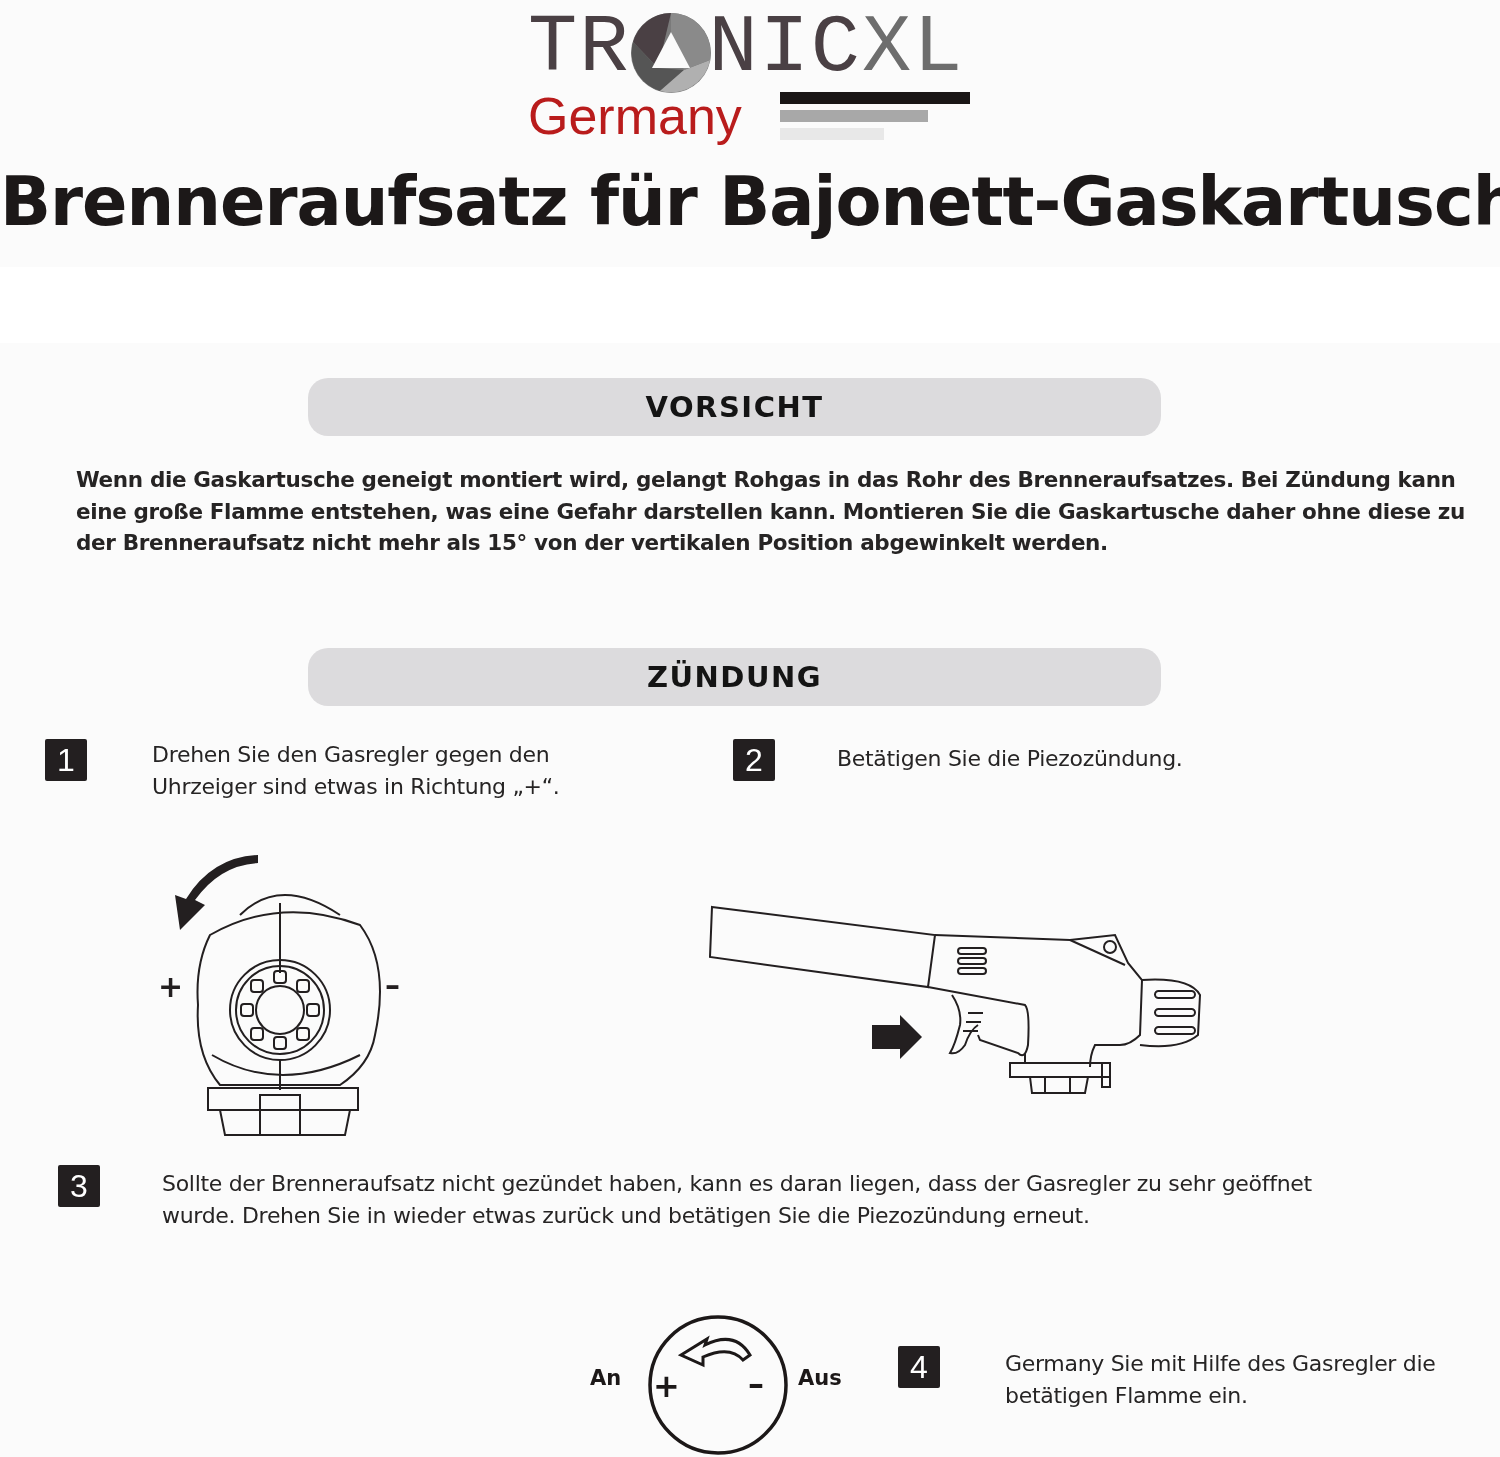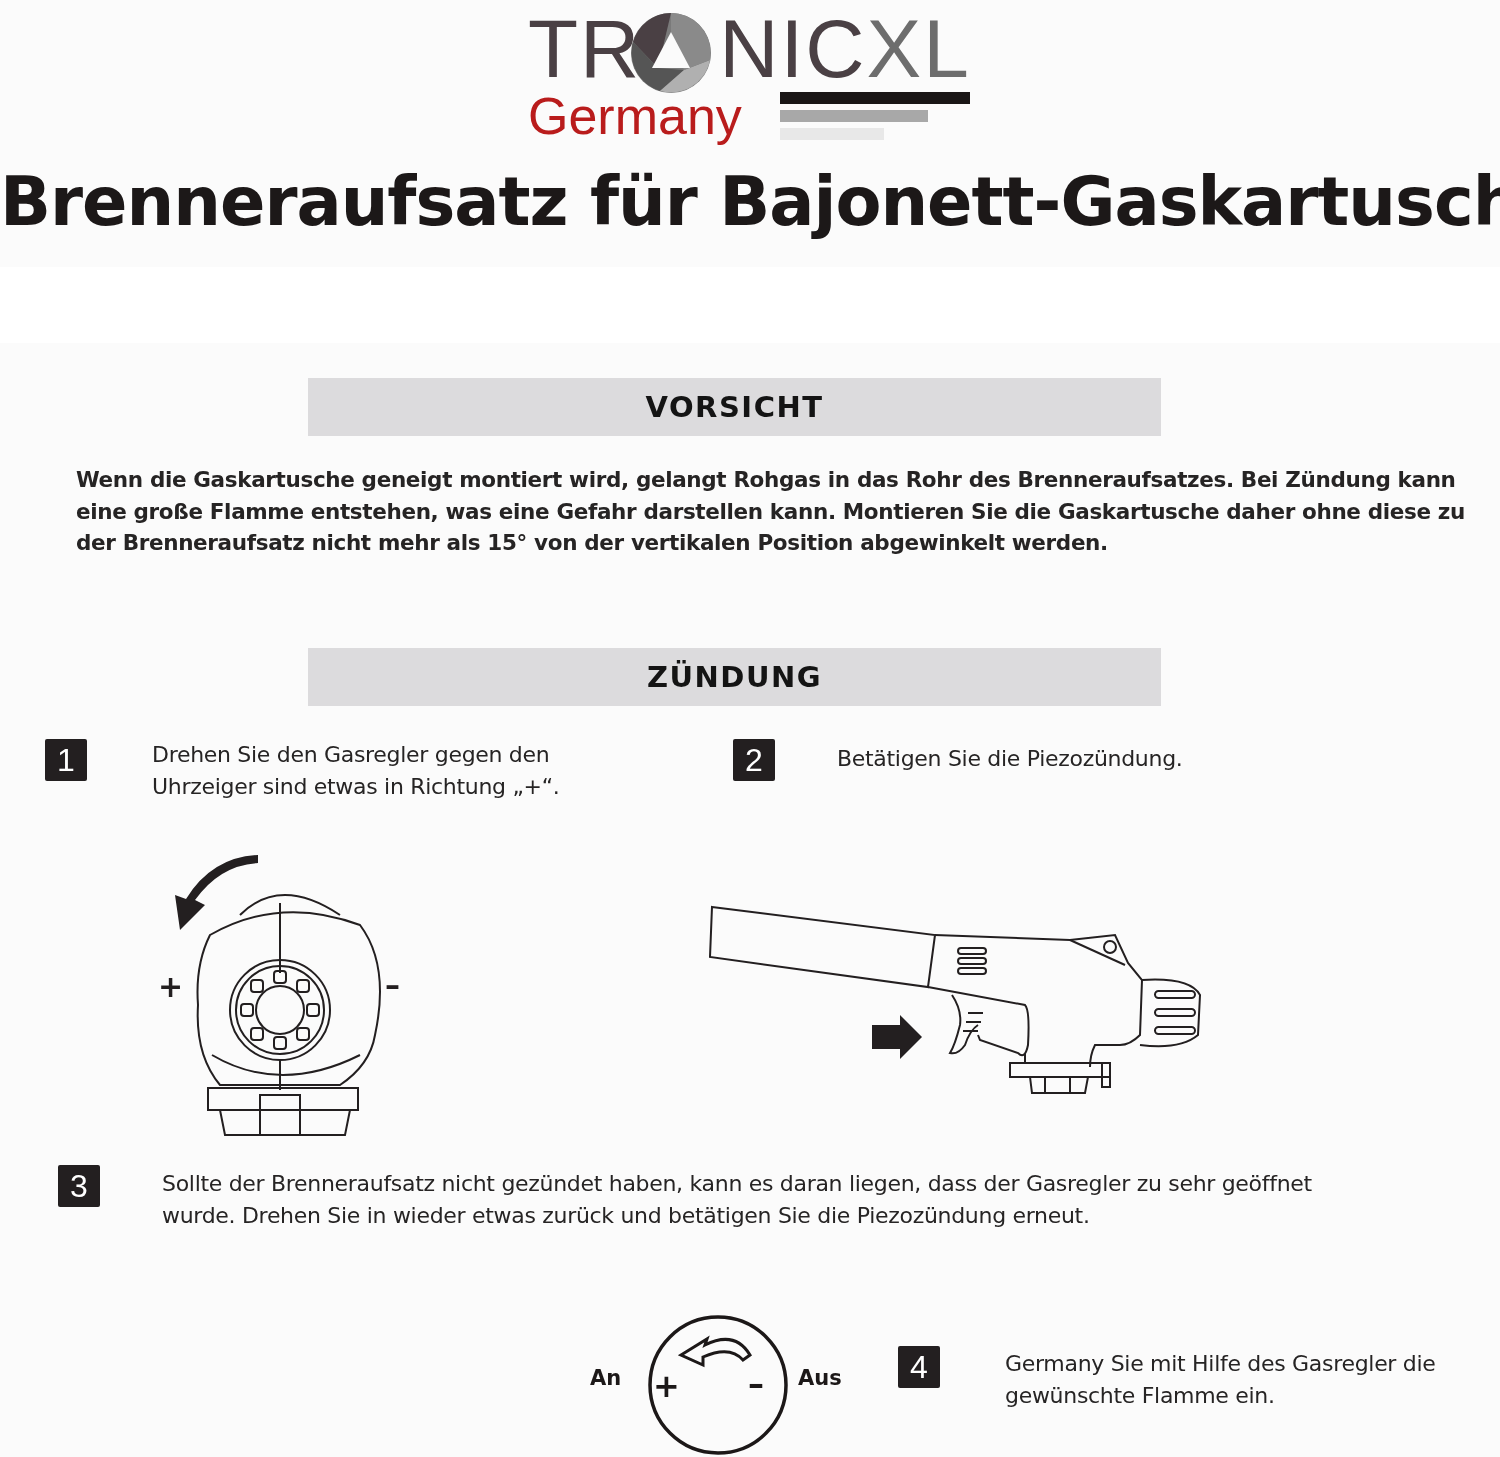--- a/index.html
+++ b/index.html
@@ -9,38 +9,38 @@
       font-family: "DejaVu Sans", sans-serif; color: #231f20;
     }
     .abs { position: absolute; }
     .header-bg { left: 0; top: 0; width: 1500px; height: 267px; background: #fbfbfb; }
     .white-band { left: 0; top: 267px; width: 1500px; height: 76px; background: #ffffff; }
 
     
     .logo { left: 528px; top: 8px; width: 445px; height: 140px; }
     .logo-tronic {
       position: absolute; left: 0; top: 0;
-      font-family: Liberation Sans, sans-serif; font-size: 82px; line-height: 82px;
+      font-family: Liberation Mono, monospace; font-size: 82px; line-height: 82px;
       letter-spacing: 2px; color: #4a4044; white-space: nowrap;
     }
     .logo-tronic .grey { color: #6d6d6d; }
     .logo-germany {
       position: absolute; left: 0; top: 80px;
       font-family: "Liberation Sans", sans-serif; font-size: 52px; line-height: 56px; color: #b91c1c;
     }
     .bar { position: absolute; height: 12px; }
 
     .main-title {
       left: 0; top: 162px; width: 1500px; text-align: center;
       font-family: "DejaVu Sans", sans-serif; font-weight: bold; font-size: 67px;
       line-height: 80px; color: #1c1818; letter-spacing: -1px; white-space: nowrap;
     }
 
     .section-bar {
-      left: 308px; width: 853px; height: 58px; background: #dcdbdd; border-radius: 0;
+      left: 308px; width: 853px; height: 58px; background: #dcdbdd; border-radius: 20px;
       display: flex; align-items: center; justify-content: center;
     }
     .section-bar span {
       font-family: "DejaVu Sans", sans-serif; font-weight: bold; font-size: 29px;
       letter-spacing: 1.5px; color: #141414;
     }
 
     .caution-text {
       left: 76px; top: 464px; width: 1380px;
       font-family: "DejaVu Sans", sans-serif; font-size: 21.5px; line-height: 31.5px; color: #262424;
@@ -179,14 +179,14 @@
   <circle cx="73" cy="70" r="68" fill="none" stroke="#1c1818" stroke-width="3.5"></circle>
   <path d="M105 40 Q90 15 60 30 L62 24 L36 40 L58 50 L58 42 Q85 30 98 45 Z" fill="none" stroke="#1c1818" stroke-width="3"></path>
   <text x="8" y="82" font-family="DejaVu Sans, sans-serif" font-weight="bold" font-size="32" fill="#1c1818">+</text>
   <text x="103" y="80" font-family="DejaVu Sans, sans-serif" font-weight="bold" font-size="32" fill="#1c1818">–</text>
 </svg>
 <div class="abs dial-label" style="left:798px;top:1366px;">Aus</div>
 
 <div class="abs step-badge" style="left:898px;top:1346px;">4</div>
 <div class="abs step-text" style="left:962px;top:1348px;">
   <div>Germany Sie mit Hilfe des Gasregler die</div>
-  <div>gewünschte Flamme ein.</div>
+  <div>betätigen Flamme ein.</div>
 </div>
 
 </body></html>

